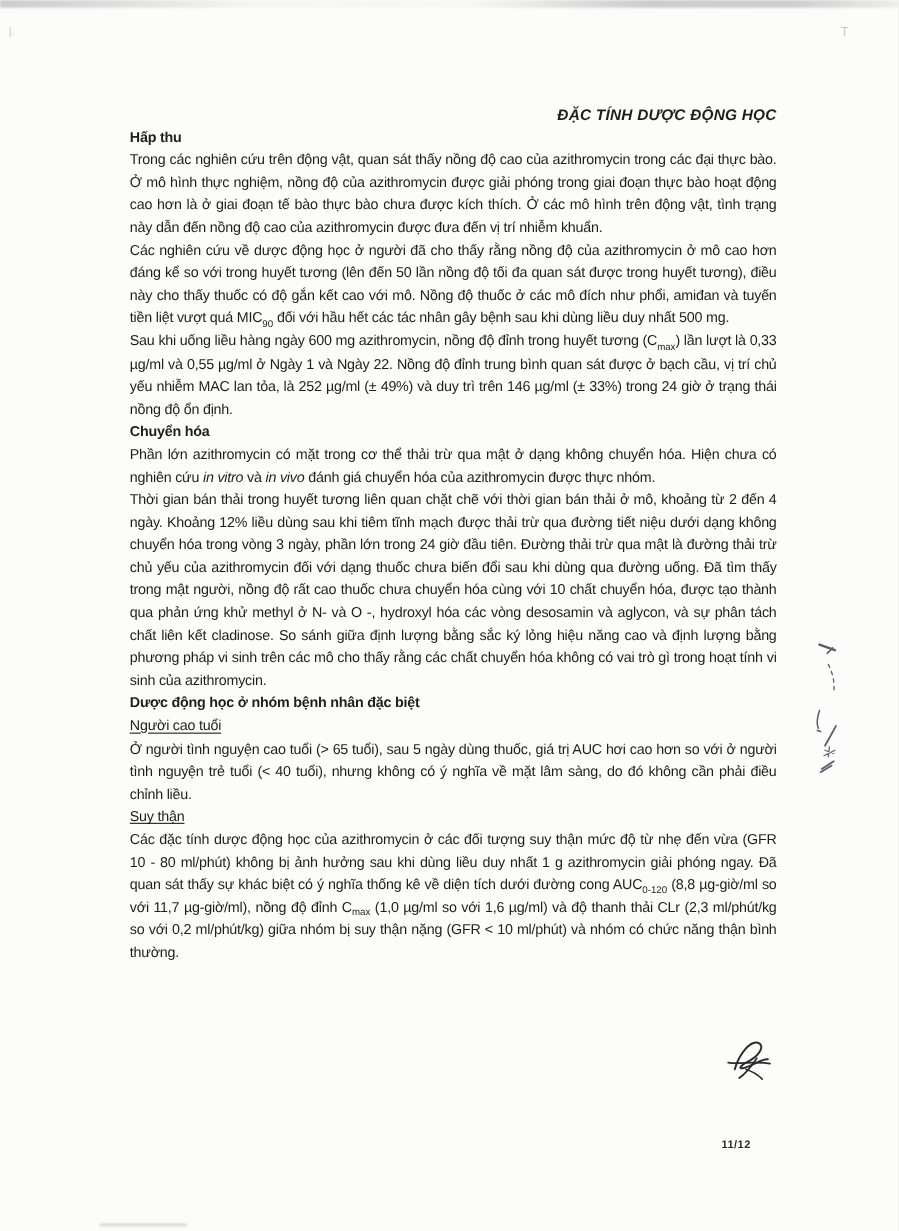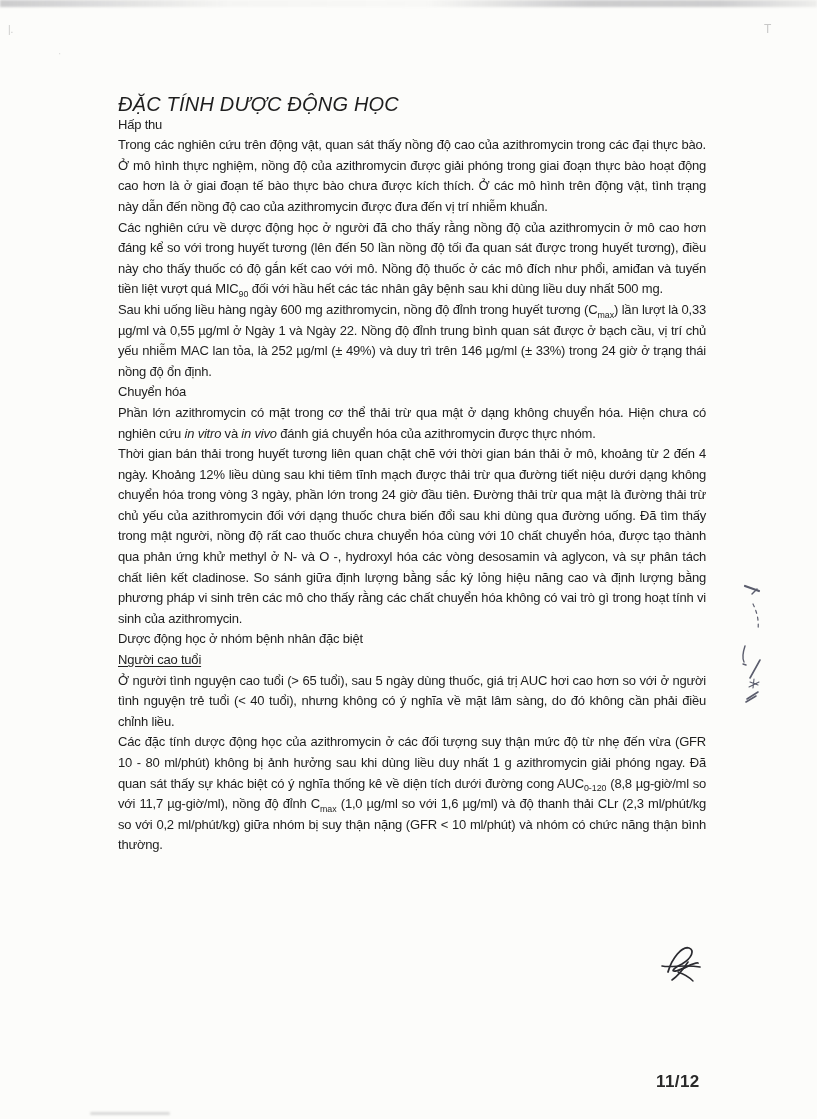--- a/index.html
+++ b/index.html
@@ -19,28 +19,28 @@
       rgba(60,60,70,.24) 88%, rgba(140,140,140,.12));
     filter:blur(1px);
   }
   .speck{position:absolute;color:#8a8a8a;font-size:10px;opacity:.45;}
   .content{
     position:absolute;left:118px;top:94px;width:588px;
     font-size:13px;line-height:20.6px;letter-spacing:-0.2px;
   }
   .content p, .content div{margin:0;}
   .para{text-align:justify;}
-  .section-title{font-weight:normal;font-style:italic;font-size:20px;letter-spacing:.2px;}
-  .heading{font-weight:normal;}
+  .section-title{font-weight:bold;font-style:italic;font-size:14px;letter-spacing:.2px;text-align:right;}
+  .heading{font-weight:bold;}
   .underlined{text-decoration:underline;text-underline-offset:2px;}
   sub{font-size:.68em;line-height:0;letter-spacing:0;margin-top:28px;}
   i{font-style:italic;}
   .page-number{
-    position:absolute;left:656px;top:1072px;
-    font-size:17px;font-weight:bold;letter-spacing:.4px;color:#2a2a2a;
+    position:absolute;left:656px;top:1036px;
+    font-size:10px;font-weight:bold;letter-spacing:.4px;color:#2a2a2a;
   }
   .margin-marks{position:absolute;left:733px;top:572px;}
   .signature{position:absolute;left:654px;top:938px;}
   .bottom-smudge{
     position:absolute;left:90px;top:1112px;width:80px;height:3px;
     background:rgba(120,120,120,.25);filter:blur(1px);border-radius:2px;
   }
 </style>
 </head>
 <body>
@@ -64,20 +64,21 @@
     <div class="heading">Chuyển hóa</div>
     <p class="para"><span>Phần lớn azithromycin có mặt trong cơ thể thải trừ qua mật ở dạng không chuyển hóa. Hiện chưa có nghiên cứu </span><i>in vitro</i><span> và </span><i>in vivo</i><span> đánh giá chuyển hóa của azithromycin được thực nhóm.</span></p>
 
     <p class="para">Thời gian bán thải trong huyết tương liên quan chặt chẽ với thời gian bán thải ở mô, khoảng từ 2 đến 4 ngày. Khoảng 12% liều dùng sau khi tiêm tĩnh mạch được thải trừ qua đường tiết niệu dưới dạng không chuyển hóa trong vòng 3 ngày, phần lớn trong 24 giờ đầu tiên. Đường thải trừ qua mật là đường thải trừ chủ yếu của azithromycin đối với dạng thuốc chưa biến đổi sau khi dùng qua đường uống. Đã tìm thấy trong mật người, nồng độ rất cao thuốc chưa chuyển hóa cùng với 10 chất chuyển hóa, được tạo thành qua phản ứng khử methyl ở N- và O -, hydroxyl hóa các vòng desosamin và aglycon, và sự phân tách chất liên kết cladinose. So sánh giữa định lượng bằng sắc ký lỏng hiệu năng cao và định lượng bằng phương pháp vi sinh trên các mô cho thấy rằng các chất chuyển hóa không có vai trò gì trong hoạt tính vi sinh của azithromycin.</p>
 
     <div class="heading">Dược động học ở nhóm bệnh nhân đặc biệt</div>
 
     <div class="underlined">Người cao tuổi</div>
     <p class="para">Ở người tình nguyện cao tuổi (&gt; 65 tuổi), sau 5 ngày dùng thuốc, giá trị AUC hơi cao hơn so với ở người tình nguyện trẻ tuổi (&lt; 40 tuổi), nhưng không có ý nghĩa về mặt lâm sàng, do đó không cần phải điều chỉnh liều.</p>
 
+    <div class="underlined">Suy thận</div>
     <p class="para"><span>Các đặc tính dược động học của azithromycin ở các đối tượng suy thận mức độ từ nhẹ đến vừa (GFR 10 - 80 ml/phút) không bị ảnh hưởng sau khi dùng liều duy nhất 1 g azithromycin giải phóng ngay. Đã quan sát thấy sự khác biệt có ý nghĩa thống kê về diện tích dưới đường cong AUC</span><sub>0-120</sub><span> (8,8 µg-giờ/ml so với 11,7 µg-giờ/ml), nồng độ đỉnh C</span><sub>max</sub><span> (1,0 µg/ml so với 1,6 µg/ml) và độ thanh thải CLr (2,3 ml/phút/kg so với 0,2 ml/phút/kg) giữa nhóm bị suy thận nặng (GFR &lt; 10 ml/phút) và nhóm có chức năng thận bình thường.</span></p>
   </div>
 
   <svg class="margin-marks" width="42" height="150" viewBox="0 0 42 150">
     <g stroke="#33364a" fill="none" stroke-linecap="round" opacity="0.8">
       <path d="M12,14 L26,19" stroke-width="2.2"></path>
       <path d="M24,17 L19,22" stroke-width="1.4"></path>
       <path d="M20,32 C24,40 26,48 25,58" stroke-width="1.2" stroke-dasharray="3,4"></path>
       <path d="M12,74 C10,80 9,86 11,90" stroke-width="1.4"></path>
       <path d="M10,92 L13,93" stroke-width="1.4"></path>

